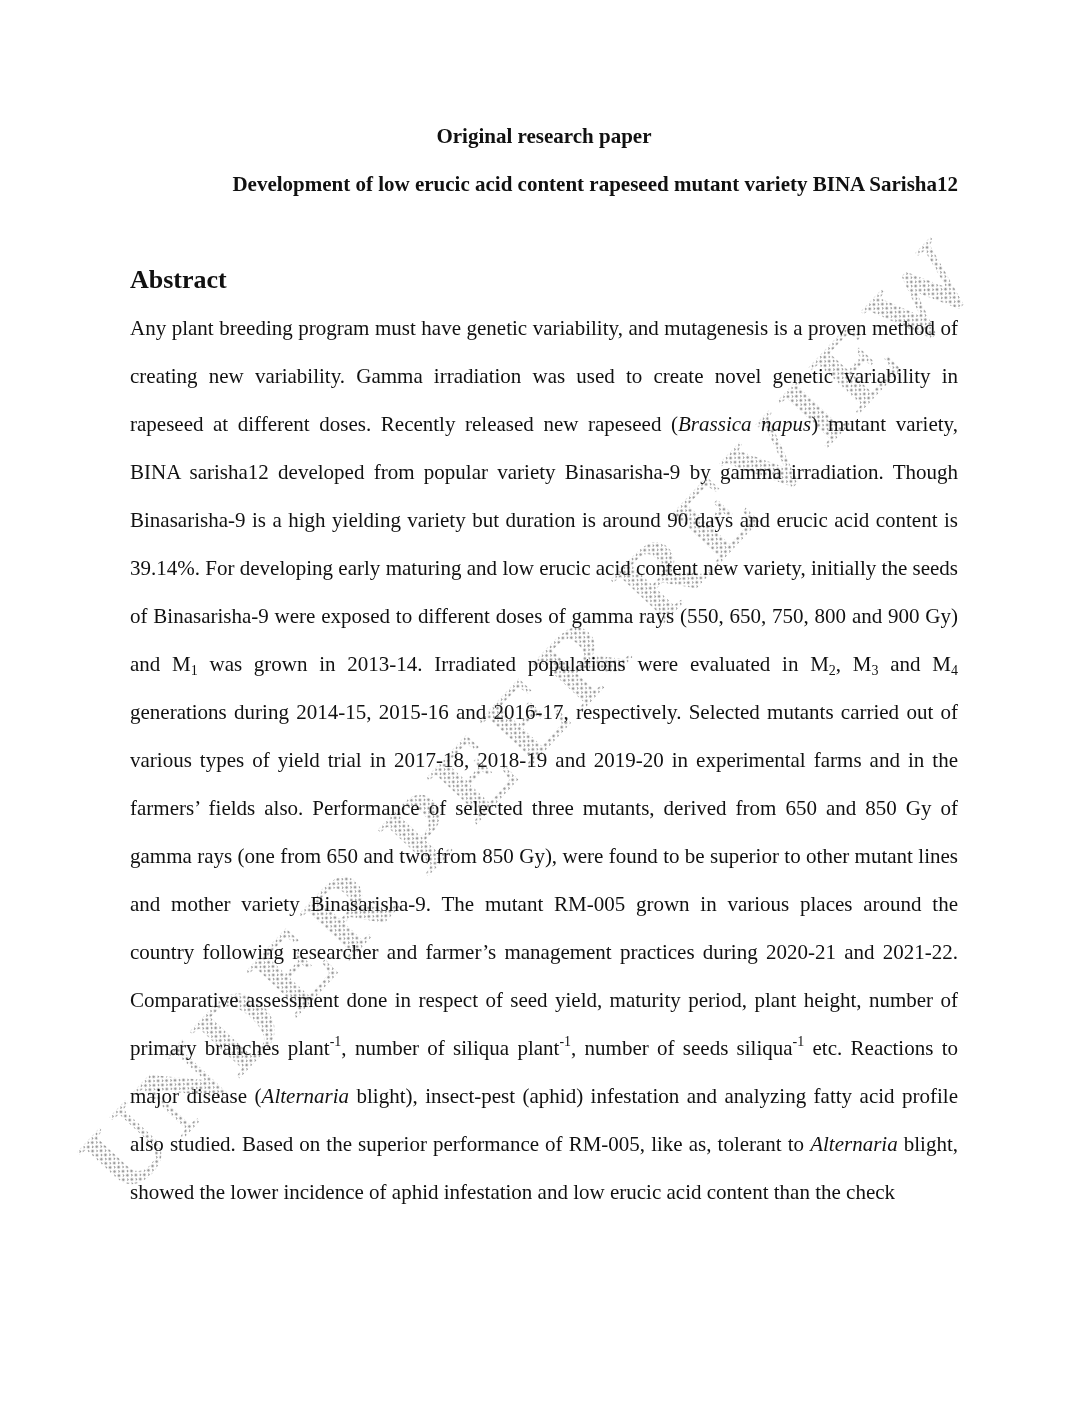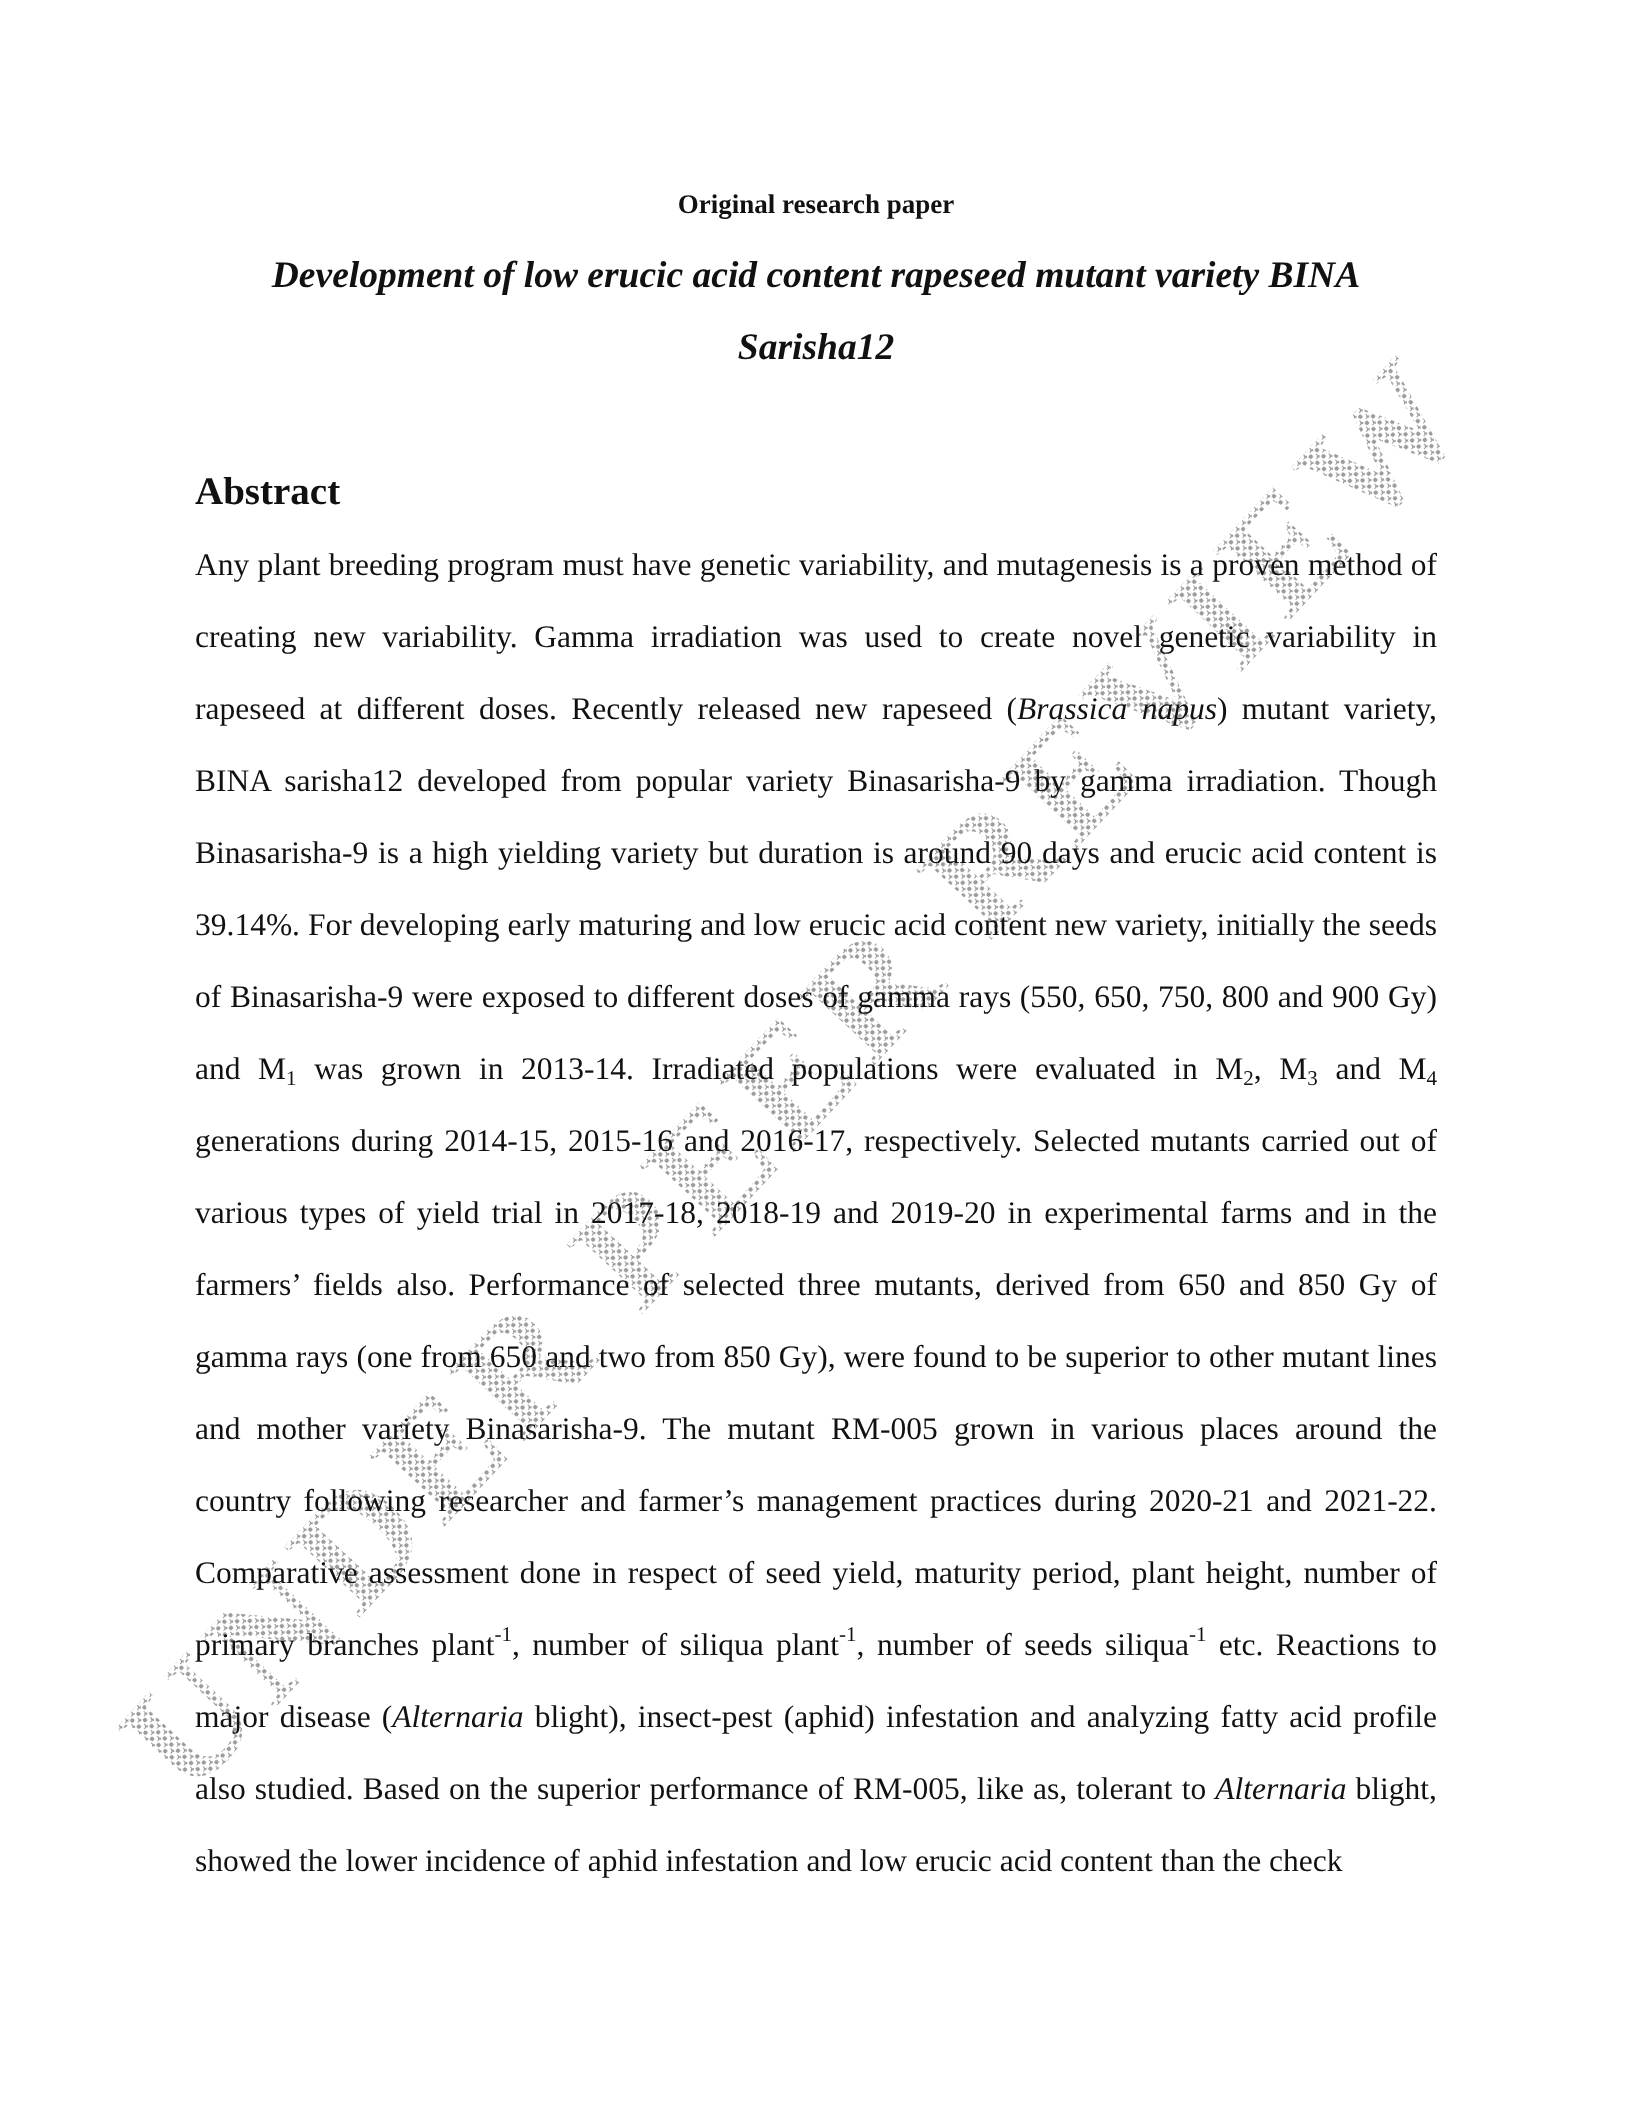--- a/index.html
+++ b/index.html
@@ -44,31 +44,30 @@
     }
   }
   .content {
     position: relative;
     z-index: 1;
     padding: 112px 130px 0 130px;
   }
   .doc-header {
     text-align: center;
     font-weight: 700;
-    font-size: 18px;
+    font-size: 21px;
     line-height: 48px;
     margin: 0;
   }
   .doc-title {
-    text-align: center;
+    text-align: right;
     font-weight: 700;
-    font-size: 25px;
+    font-size: 21px;
     line-height: 48px;
     margin: 0;
-    font-style: italic;
   }
   .abstract-heading {
     font-weight: 700;
     font-size: 26px;
     line-height: 48px;
     margin: 48px 0 0 0;
     text-align: left;
   }
   .abstract-body {
     font-size: 21px;

